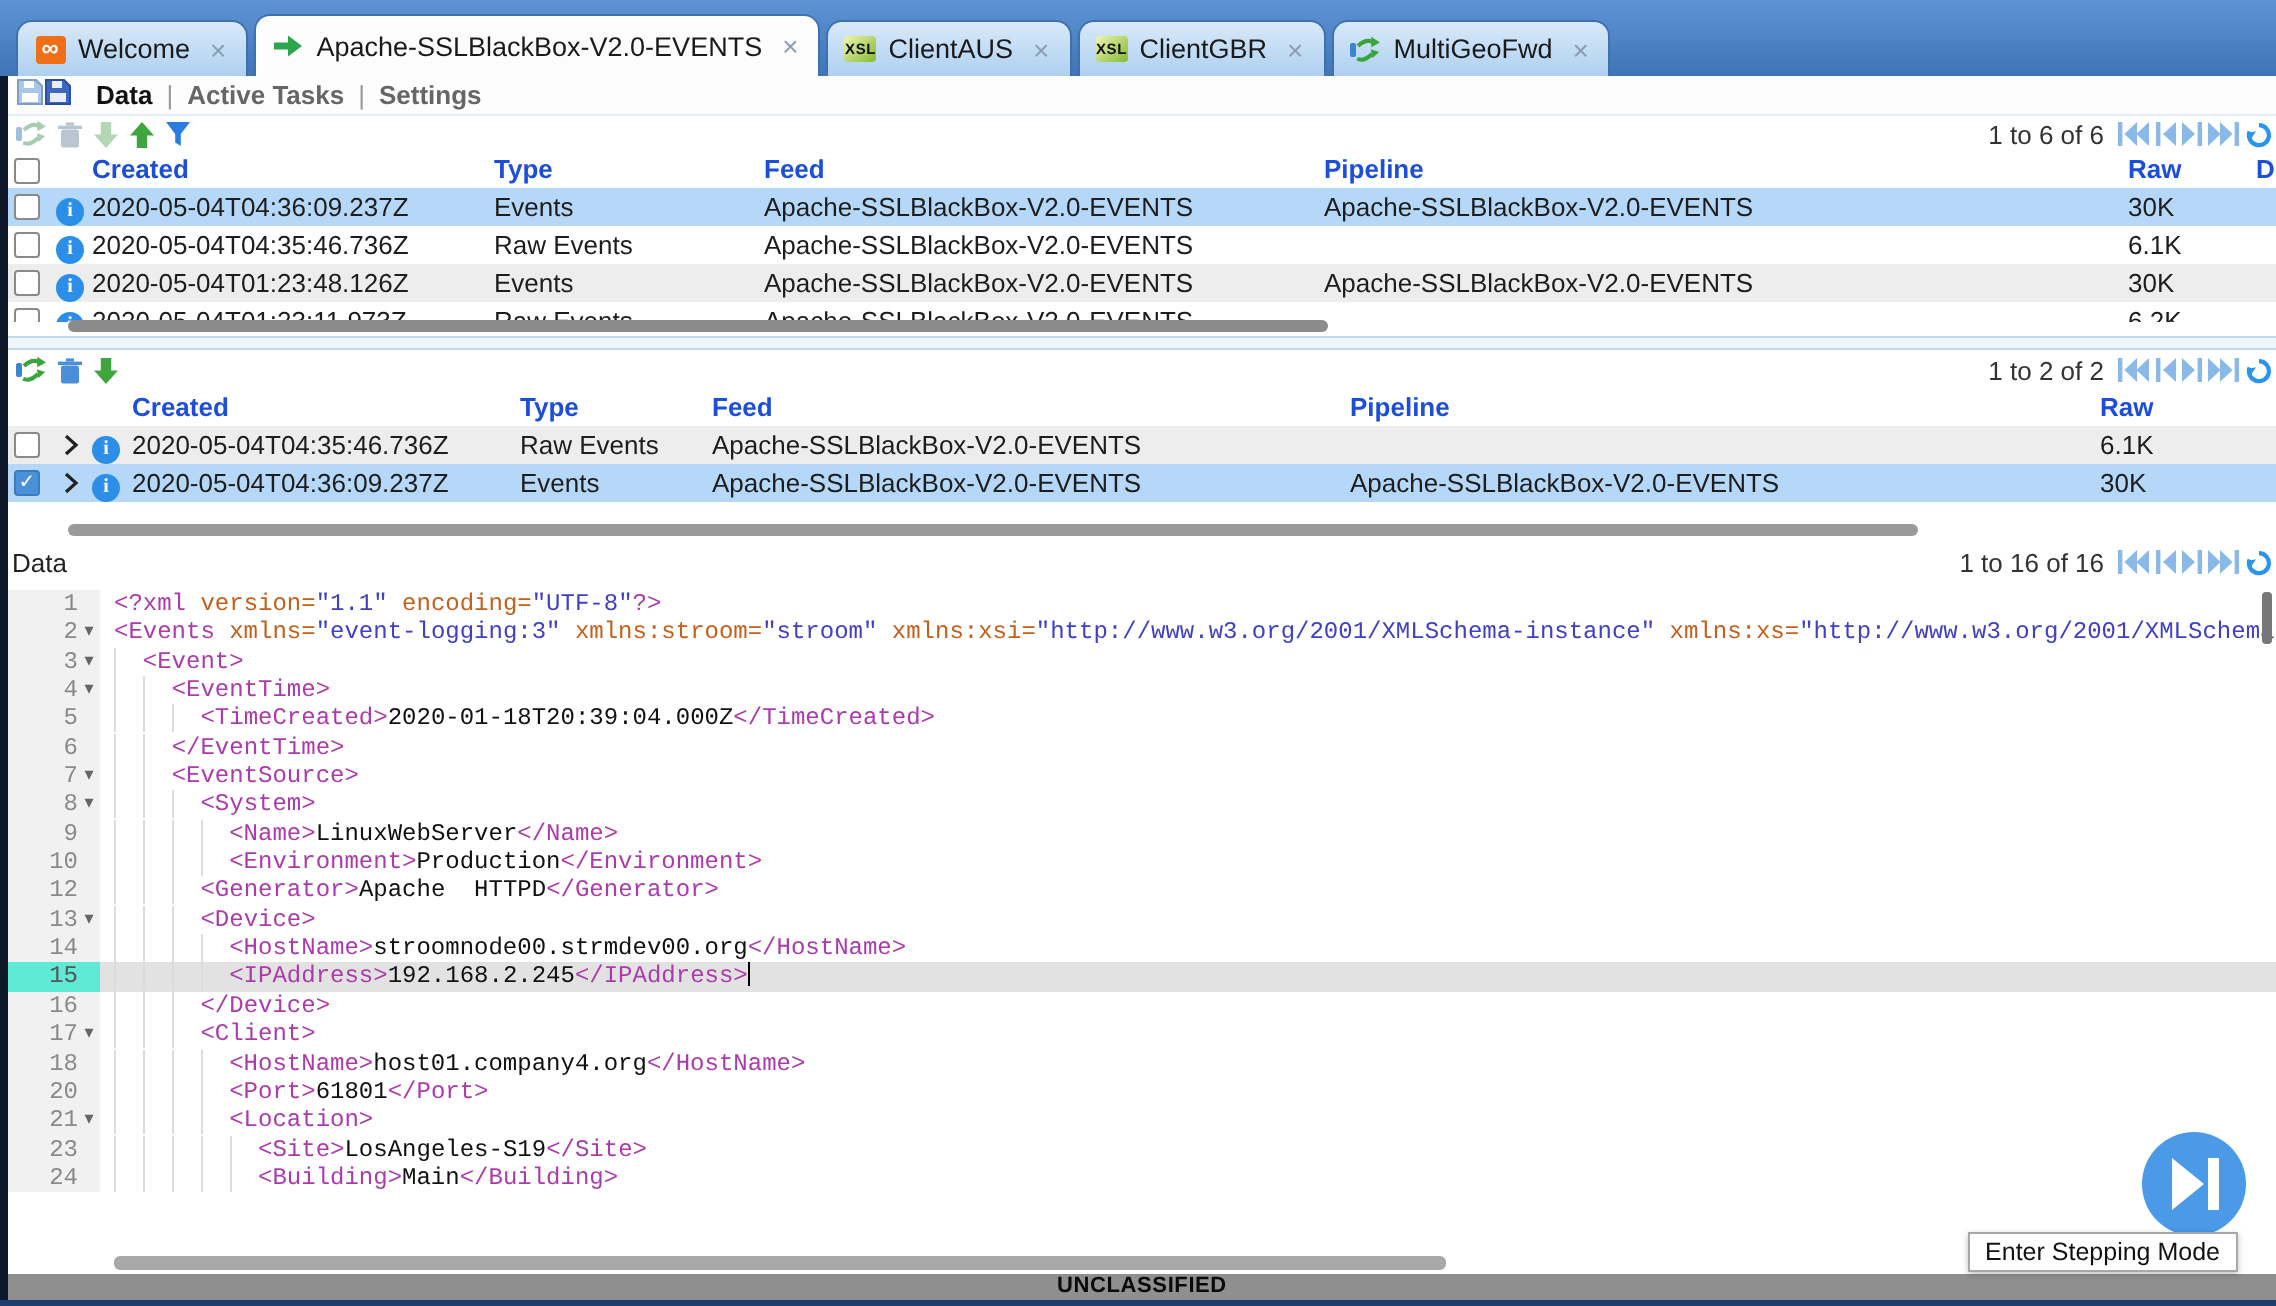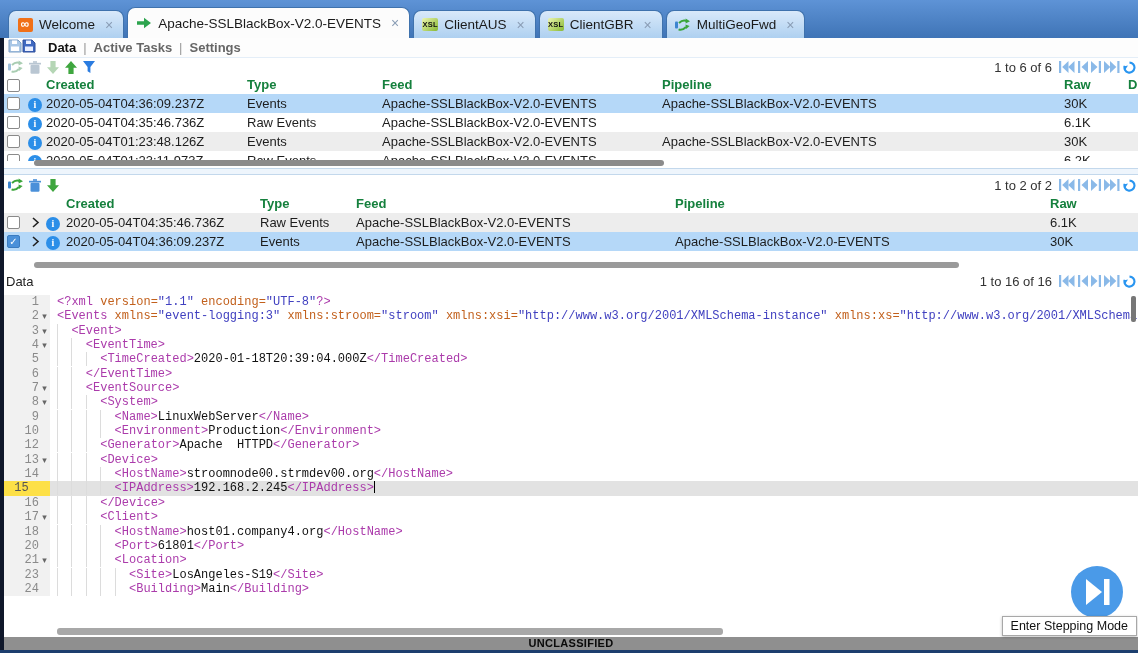--- a/index.html
+++ b/index.html
@@ -50,21 +50,21 @@
   .pagination{ margin-left:auto; display:flex; align-items:center; gap:3px; color:#333; }
   .pagination .ptext{ margin-right:4px; }
   .pagination .picon{ display:inline-flex; align-items:center; }
   .panel1{ height:111px; flex:none; position:relative; border-top:1px solid #e4eef8; }
   .panel1 .ptoolbar{ height:18px; }
   .panel2{ height:95px; flex:none; position:relative; }
   .panel2 .ptoolbar{ height:20px; }
   .gridrow{ display:grid; height:19px; line-height:19px; white-space:nowrap; }
   .p1cols{ grid-template-columns:24px 18px 201px 135px 280px 402px 64px 1fr; }
   .p2cols{ grid-template-columns:24px 18px 20px 194px 96px 319px 375px 1fr; }
-  .ghead{ height:18px; line-height:18px; font-weight:bold; color:#15803d; }
+  .ghead{ height:18px; line-height:18px; font-weight:bold; color:#1d4ed8; }
   .ghead .hcell{ overflow:hidden; }
   .rows1{ height:67px; overflow:hidden; }
   .cell{ overflow:hidden; color:#1d1d1d; }
   .row.sel{ background:#b5d8f8; }
   .row.alt{ background:#ededed; }
   .cb{ width:13px; height:13px; background:#fff; border:1px solid #8a8a8a; border-radius:2px;
     margin:3px 0 0 3px; font-size:10px; line-height:11px; text-align:center; color:#fff; }
   .cb.checked{ background:#4a90d9; border-color:#3a7bc0; }
   .info-ic{ width:14px; height:14px; border-radius:50%; background:#2b8ee8; color:#fff;
     display:inline-block; text-align:center; font-size:10px; line-height:14px;
@@ -78,33 +78,33 @@
   .datahead .dtitle{ color:#222; }
   .editor{ flex:1; position:relative; overflow:hidden; background:#fff;
     font-family:"Liberation Mono","DejaVu Sans Mono",monospace; font-size:12px; padding-top:3px; }
   .line{ display:flex; height:14.35px; line-height:14.35px; white-space:pre; }
   .line .gutter{ flex:none; width:46px; background:#f1f1f1; color:#8a8a8a; display:flex; justify-content:flex-end; }
   .line .ln{ text-align:right; }
   .line .fold{ width:11px; font-size:9px; color:#666; text-align:center;
     font-family:"DejaVu Sans",sans-serif; }
   .line .codetxt{ padding-left:7px; flex:1; overflow:hidden; }
   .line.activeln{ background:#e2e2e2; }
-  .line.activeln .gutter{ background:#fde047; color:#555;justify-content:center; }
+  .line.activeln .gutter{ background:#5eead4; color:#555; }
   .xt{ color:#ab3bab;margin-top:24px; } .xa{ color:#c2601c; } .xv{ color:#4040c0; } .xc{ color:#111; }
   .ind{ background-image:repeating-linear-gradient(to right,#dcdcdc 0,#dcdcdc 1px,transparent 1px,transparent 14.45px); }
   .caret{ display:inline-block; width:1.5px; height:12px; background:#000; vertical-align:-2px; }
   .evscroll{ position:absolute; top:4px; right:2px; width:5px; height:26px; background:#777; border-radius:2px; }
   .ehscroll{ position:absolute; left:0; right:0; bottom:1px; height:8px; }
   .ehscroll .thumb{ position:absolute; top:0; height:7px; border-radius:3px; background:#a8a8a8; }
   
   .banner{ height:13px; flex:none; background:#8f8f8f; text-align:center;
     font-size:11px; font-weight:bold; color:#0a0a0a; line-height:13px; letter-spacing:.3px; }
   .stepbtn{ position:absolute; left:1071px; top:566px; width:52px; height:52px; border:none;
     background:transparent; padding:0; cursor:pointer; }
-  .tooltip{ position:absolute; right:1px; top:616px; background:#fff; border:1px solid #a8a8a8;
+  .tooltip{ position:absolute; right:19px; top:616px; background:#fff; border:1px solid #a8a8a8;
     box-shadow:0 1px 3px rgba(0,0,0,.25); padding:2px 8px; font-size:12.5px; color:#111; white-space:nowrap; }
 </style>
 </head>
 <body>
 
 <div class="app">
   <div class="tabbar" id="tabbar">
       <div class="tab">
         <span class="ticon">
           <span class="logo-badge">∞</span>

